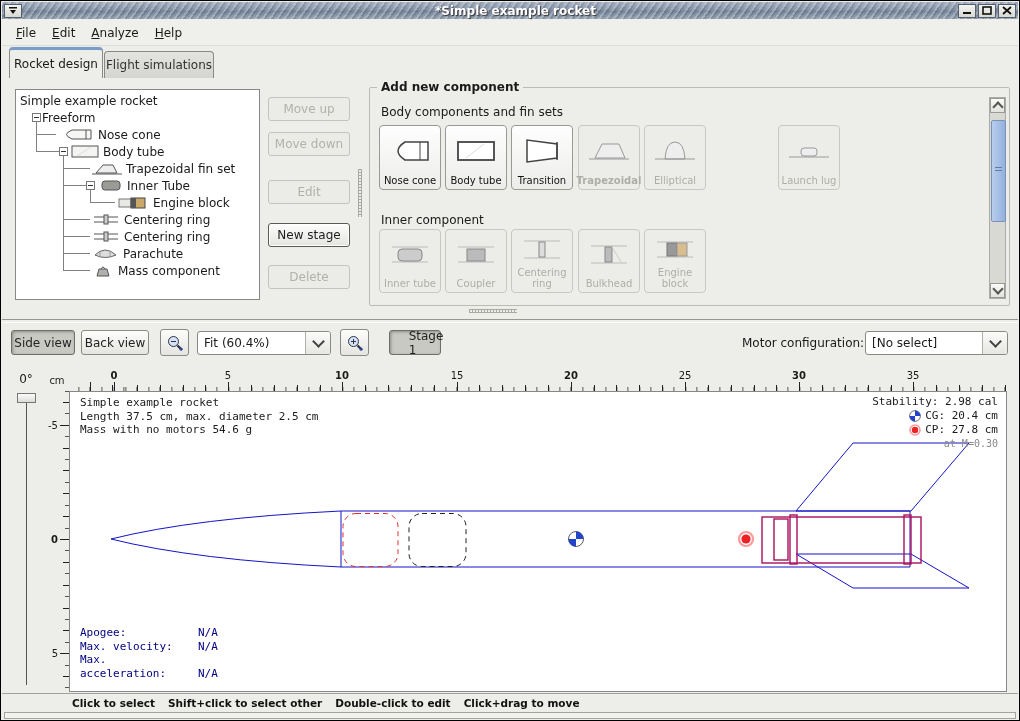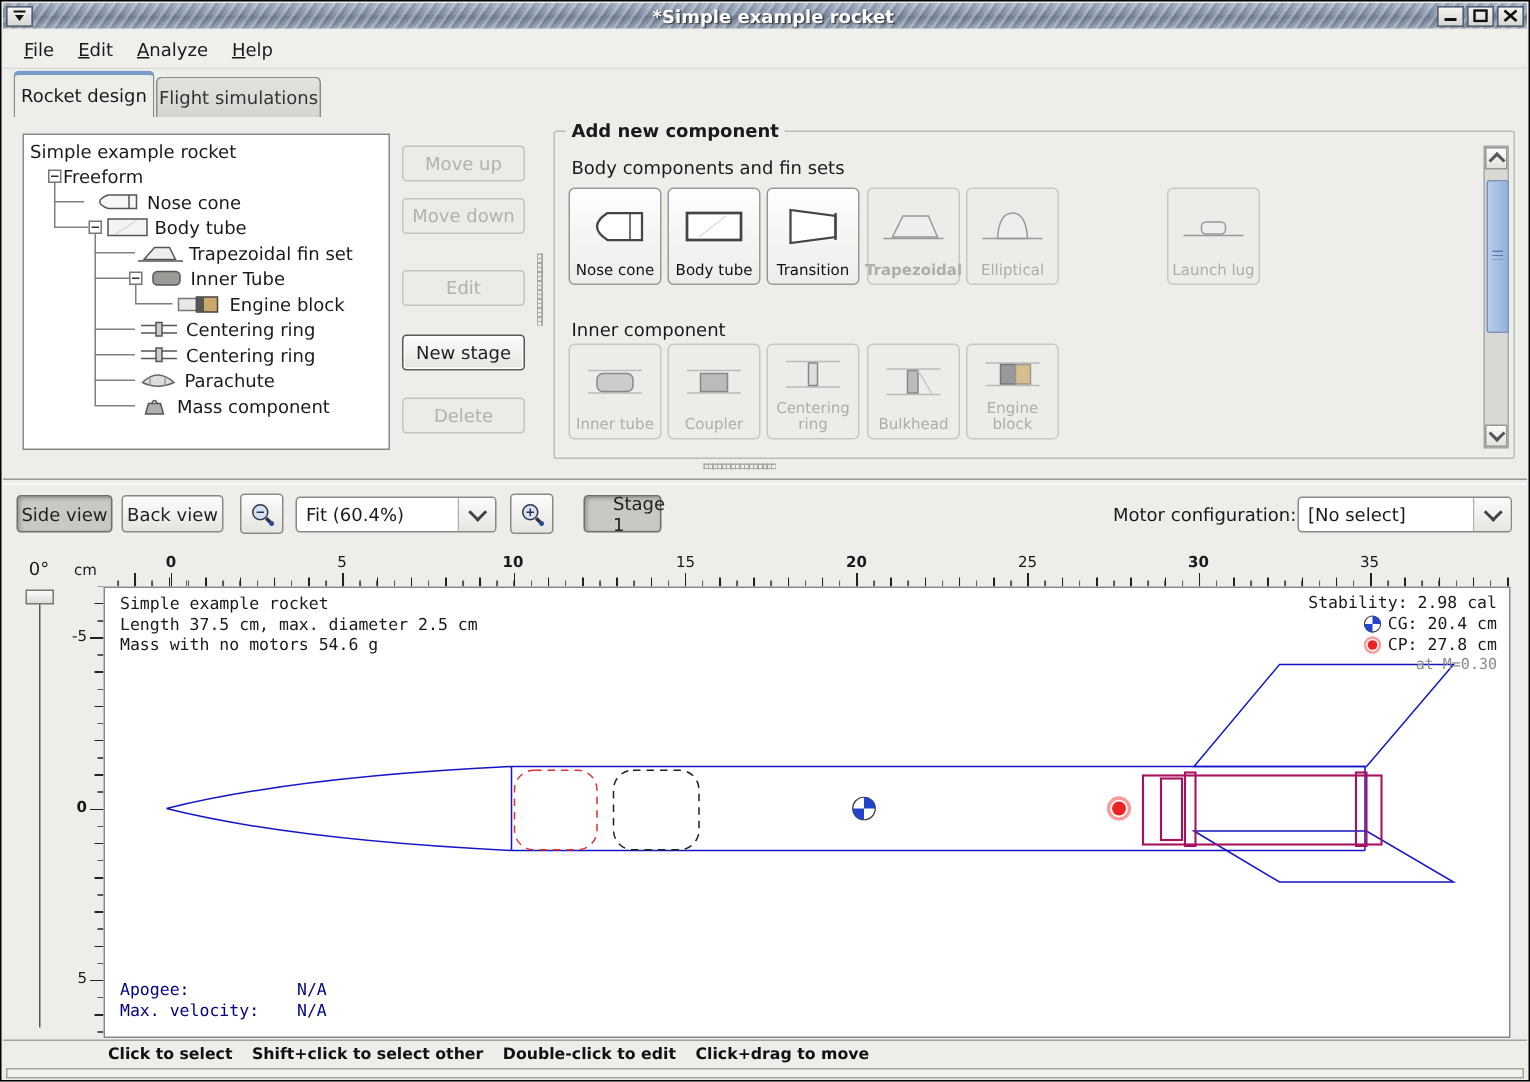--- a/index.html
+++ b/index.html
@@ -485,20 +485,21 @@
             <circle cx="6" cy="6" r="3.2" fill="#ee2222"></circle>
           </svg>
           <span>CP: 27.8 cm</span>
         </div>
       <div id="mach-note">at M=0.30</div>
     </div>
 
     <div id="flight-block" class="mono">
       <div class="frow"><span class="fl">Apogee:</span><span>N/A</span></div>
       <div class="frow"><span class="fl">Max. velocity:</span><span>N/A</span></div>
+      <div class="frow"><span class="fl">Max. acceleration:</span><span>N/A</span></div>
     </div>
   </div>
 
   <div id="hintbar">
     <span>Click to select</span>
     <span>Shift+click to select other</span>
     <span>Double-click to edit</span>
     <span>Click+drag to move</span>
   </div>
   <div id="statusstrip"></div>

